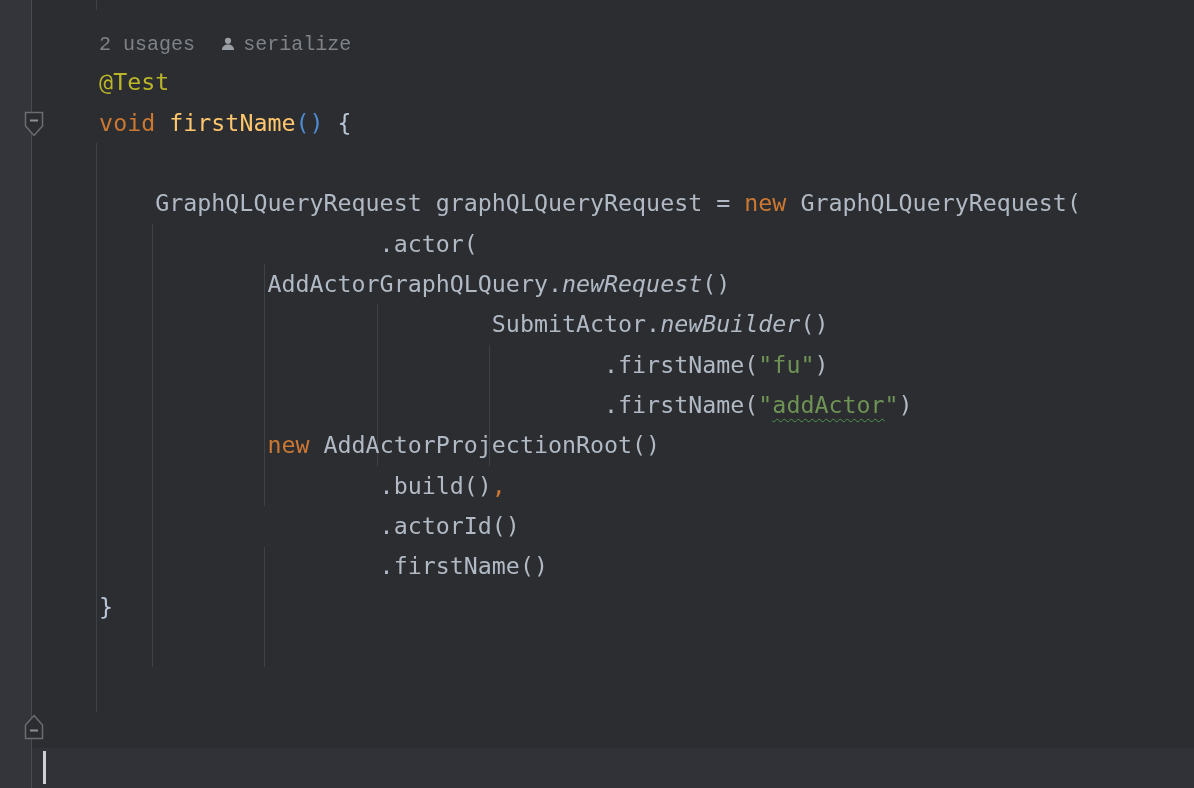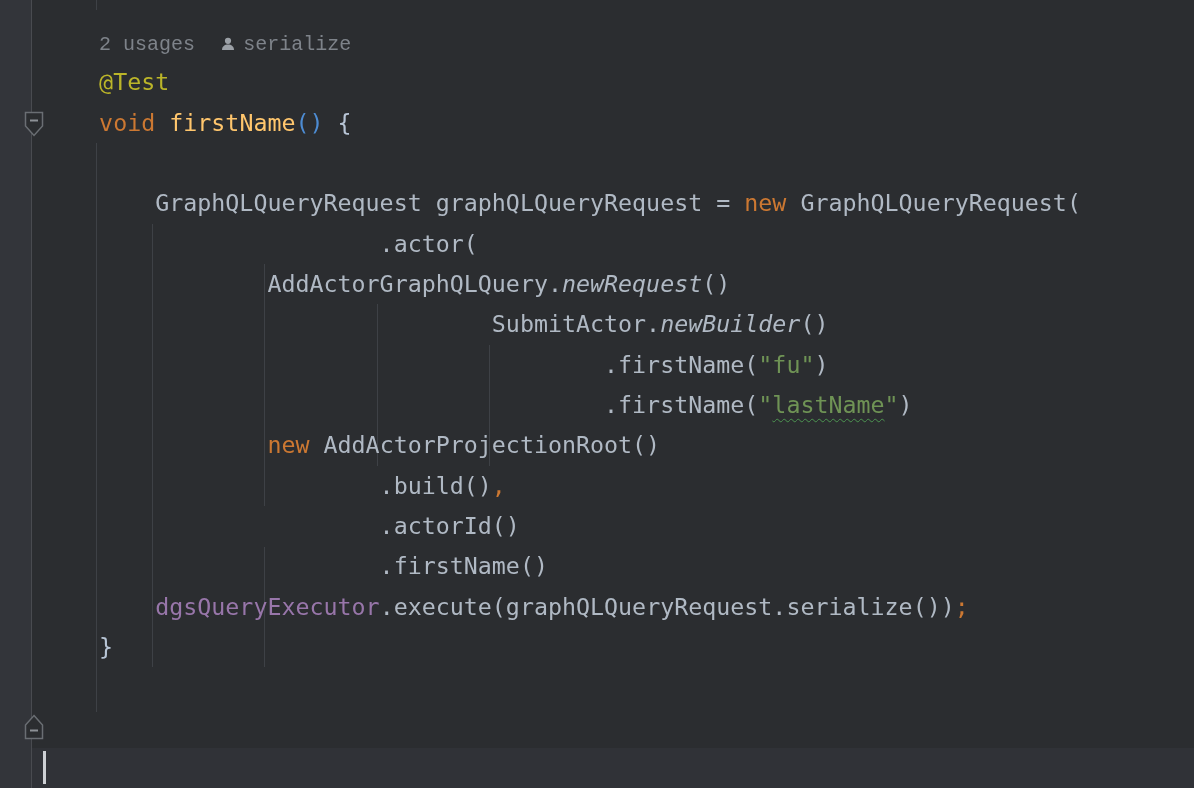--- a/index.html
+++ b/index.html
@@ -88,23 +88,22 @@
           <path d="M1 13 C1 9.6 3.7 7.6 7 7.6 C10.3 7.6 13 9.6 13 13 Z" fill="#9BA0A6"></path>
         </svg></span><span class="inlay">serialize</span></div>
     <div class="line"><span>    </span><span class="tok-ann">@Test</span></div>
     <div class="line"><span>    </span><span class="tok-kw">void</span><span> </span><span class="tok-method">firstName</span><span class="tok-paren">()</span><span> </span><span class="tok-brace">{</span></div>
     <div class="line"></div>
     <div class="line"><span>        GraphQLQueryRequest graphQLQueryRequest = </span><span class="tok-kw">new</span><span> GraphQLQueryRequest(</span></div>
     <div class="line"><span>                        .actor(</span></div>
     <div class="line"><span>                AddActorGraphQLQuery.</span><span class="tok-italic">newRequest</span><span>()</span></div>
     <div class="line"><span>                                SubmitActor.</span><span class="tok-italic">newBuilder</span><span>()</span></div>
     <div class="line"><span>                                        .firstName(</span><span class="tok-str">"fu"</span><span>)</span></div>
-    <div class="line"><span>                                        .firstName(</span><span class="tok-str">"</span><span class="tok-str tok-sq">lastName</span><span class="tok-str">"</span><span>)</span></div>
+    <div class="line"><span>                                        .firstName(</span><span class="tok-str">"</span><span class="tok-str tok-sq">addActor</span><span class="tok-str">"</span><span>)</span></div>
     <div class="line"><span>                </span><span class="tok-kw">new</span><span> AddActorProjectionRoot()</span></div>
     <div class="line"><span>                        .build()</span><span class="tok-punct">,</span></div>
     <div class="line"><span>                        .actorId()</span></div>
     <div class="line"><span>                        .firstName()</span></div>
-    <div class="line"><span>        </span><span class="tok-field">dgsQueryExecutor</span><span>.execute(graphQLQueryRequest.serialize())</span><span class="tok-punct">;</span></div>
     <div class="line"><span>    </span><span class="tok-brace">}</span></div>
     <div class="line"></div>
   </div>
 
 <div class="caret"></div>
 
 </body></html>

